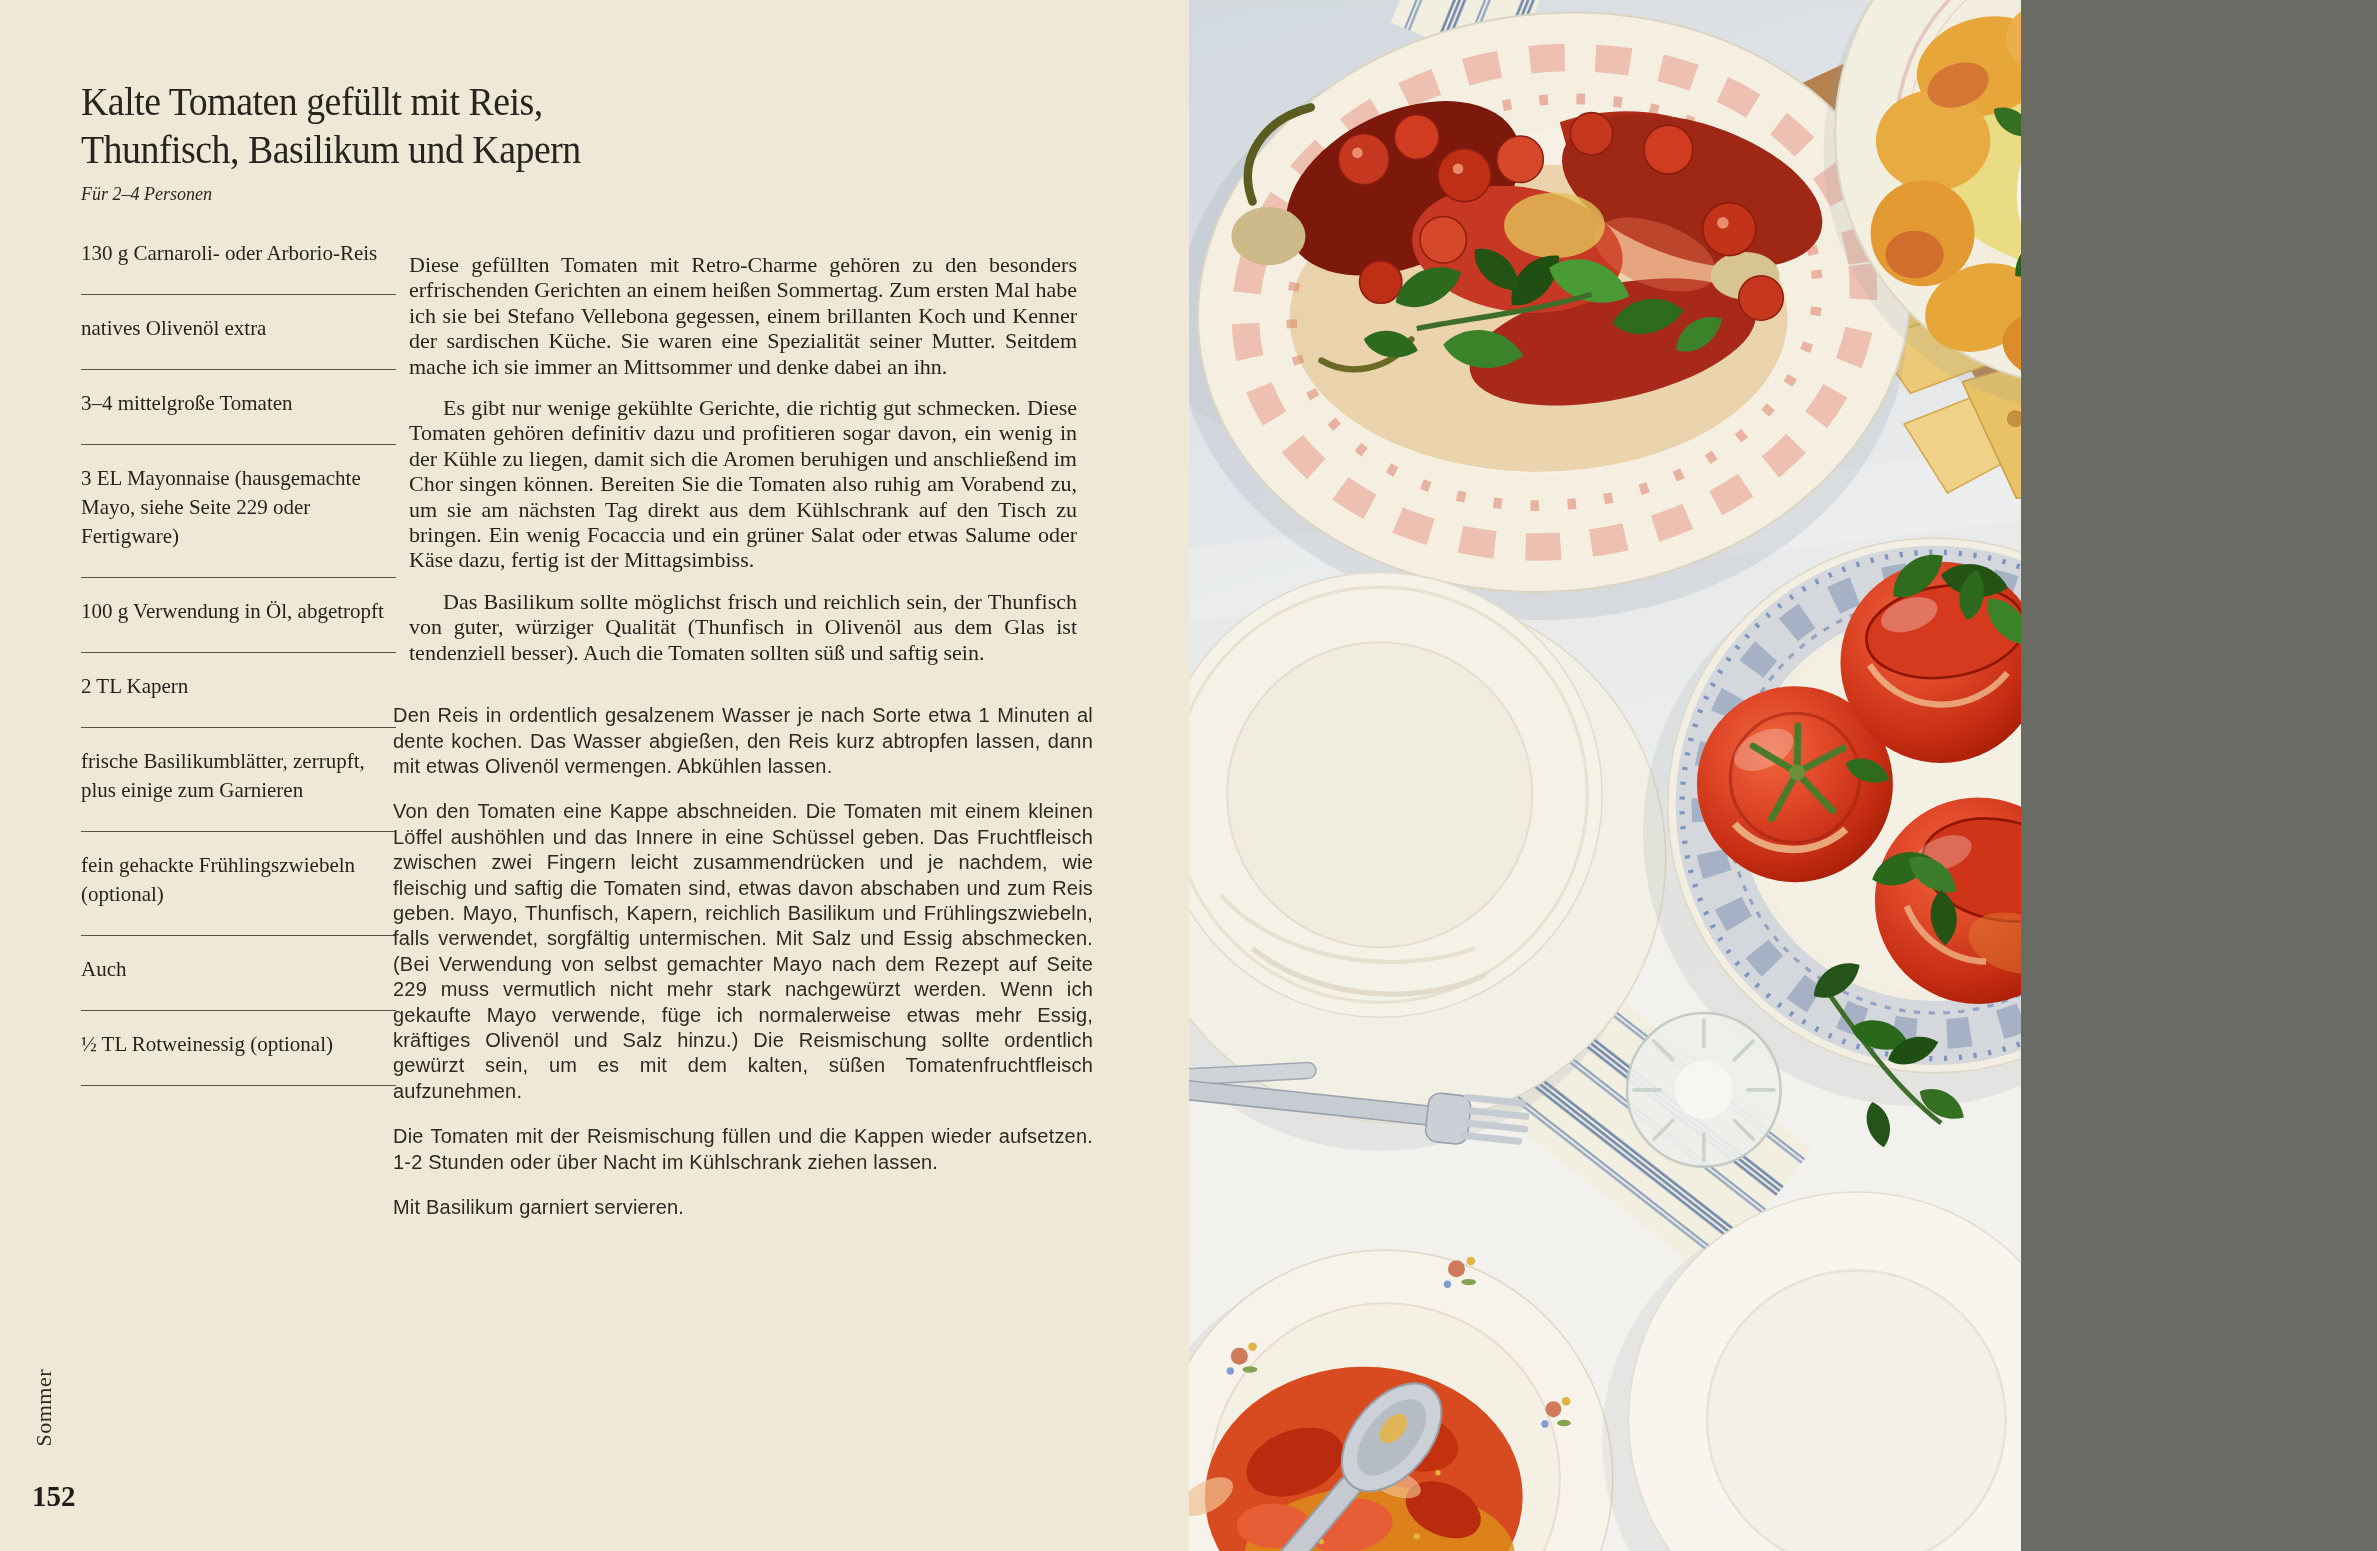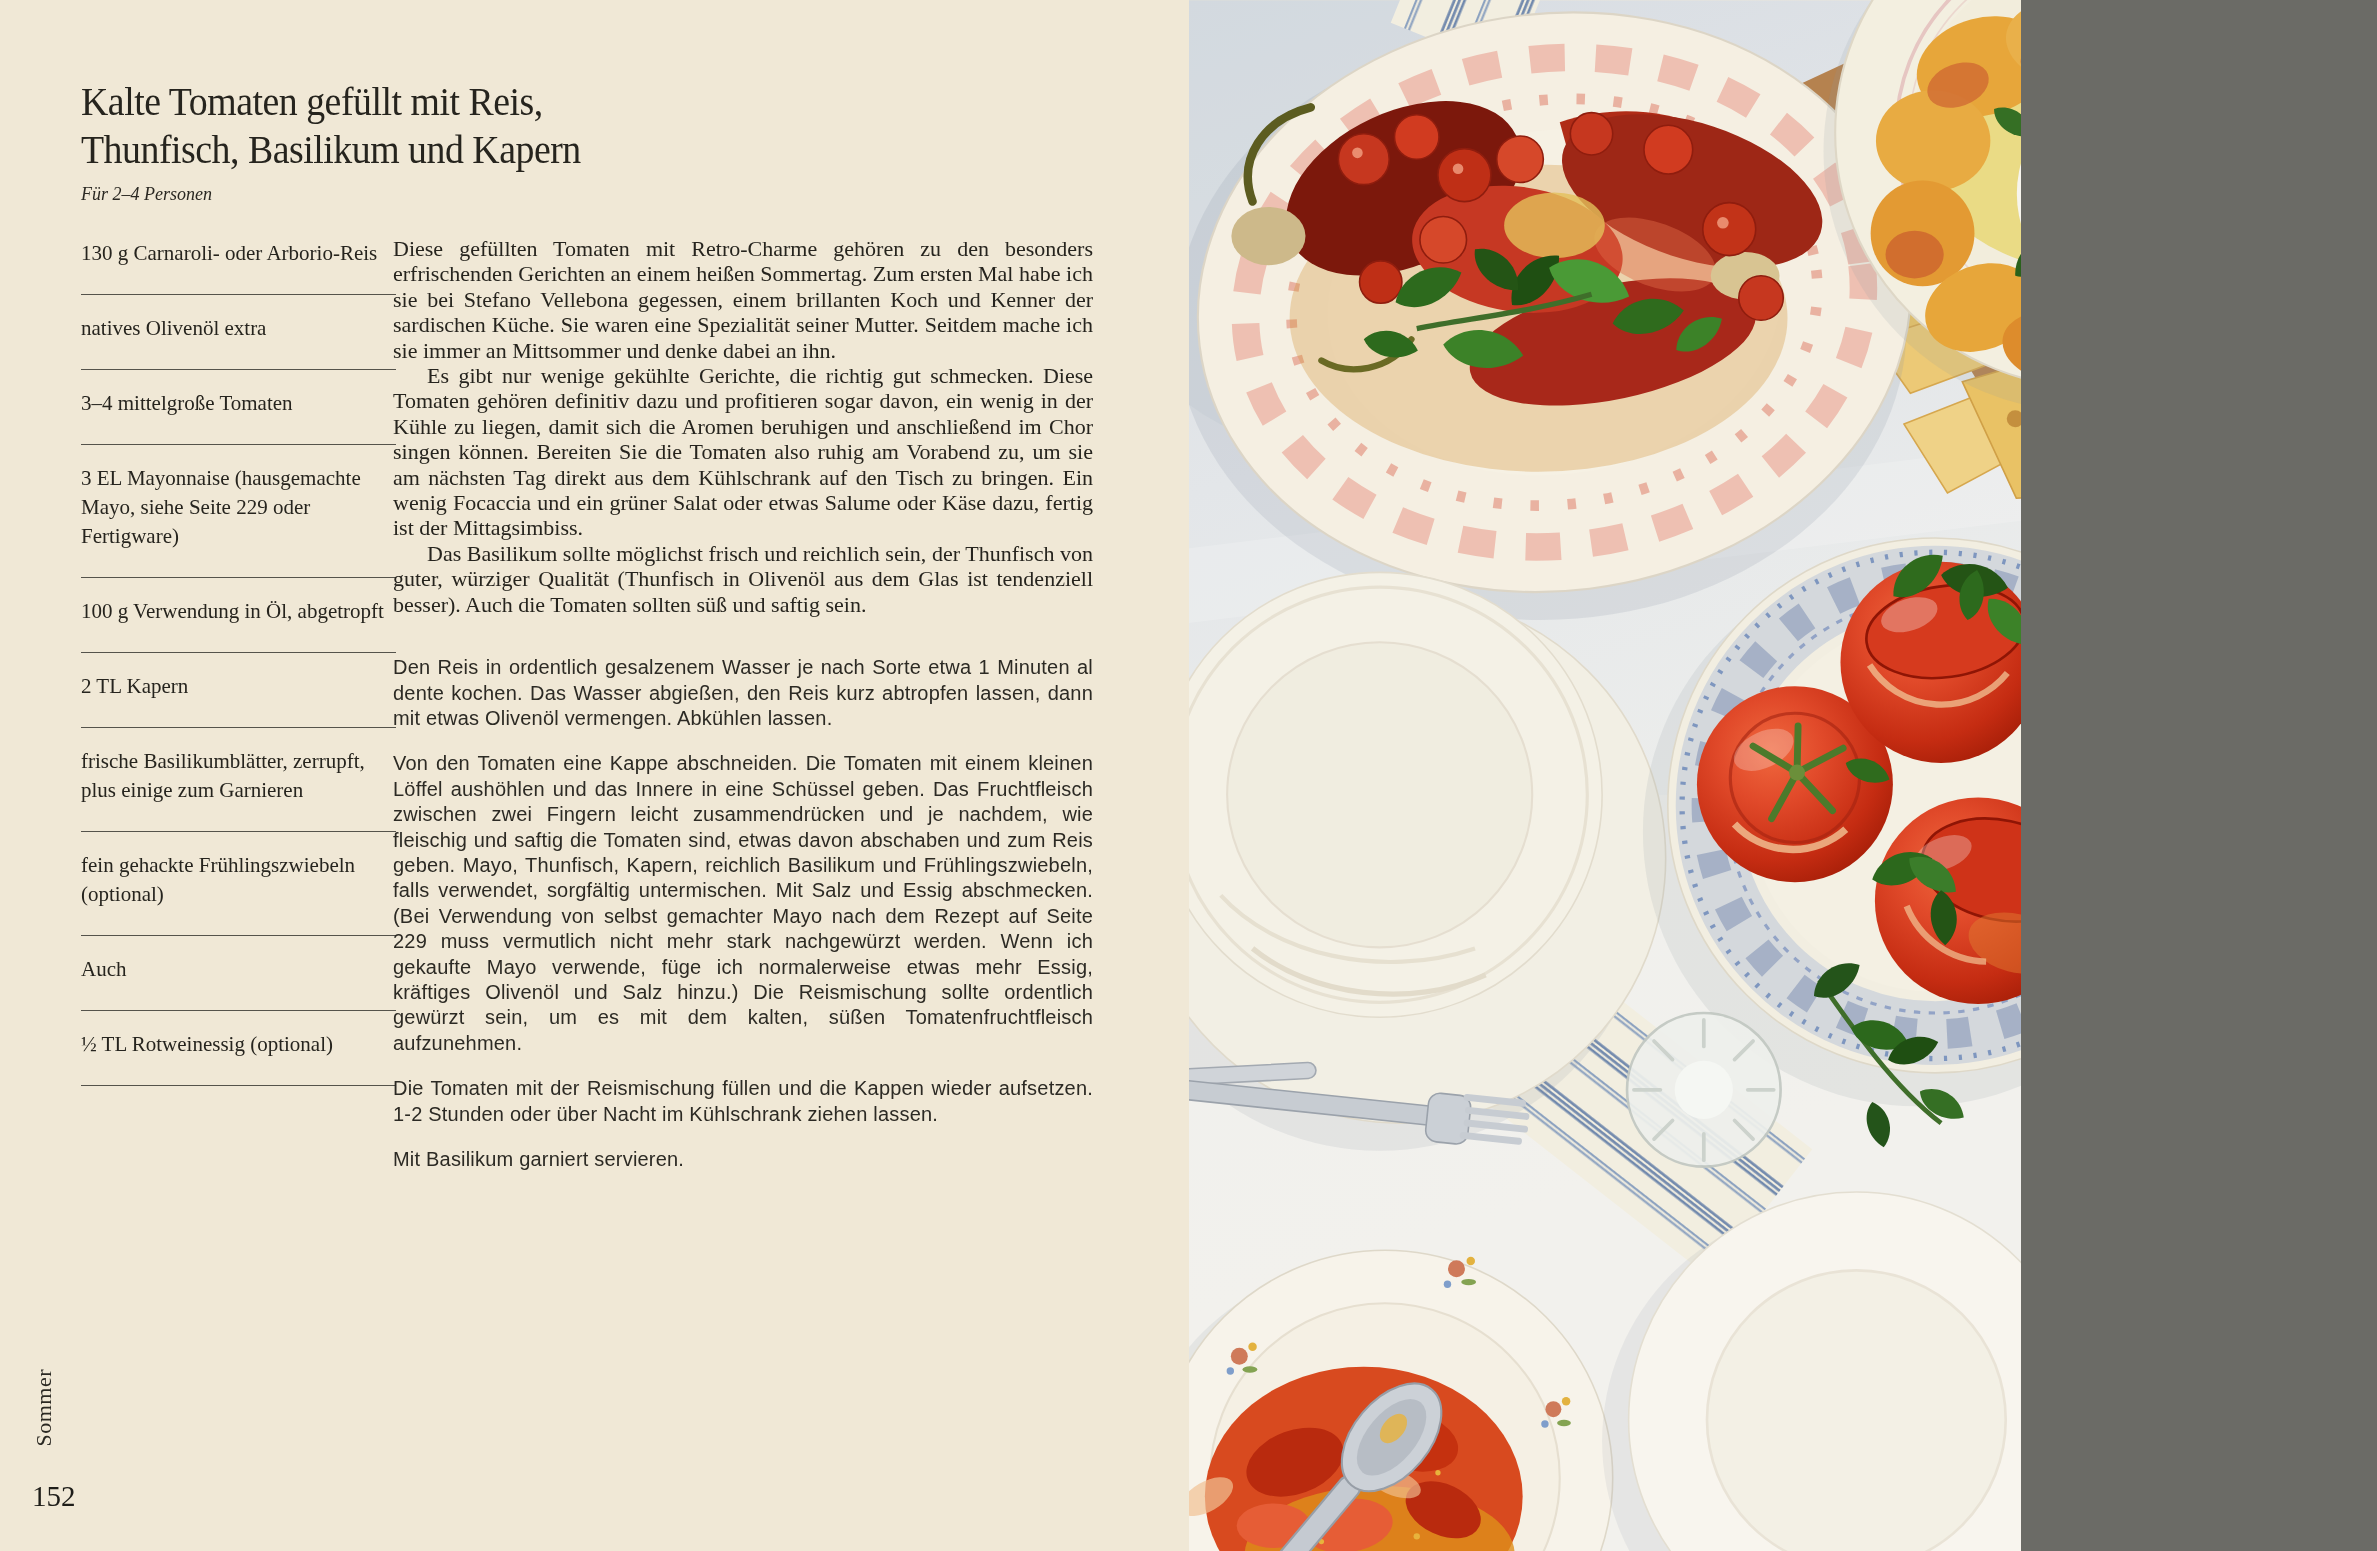--- a/index.html
+++ b/index.html
@@ -5,27 +5,27 @@
   html,body{margin:0;padding:0;background:#6b6b66;}
   .page{position:relative;width:2021px;height:1552px;background:#f0e8d6;overflow:hidden;
         font-family:"Liberation Serif", serif;color:#26241e;}
   .left-page{position:absolute;left:0;top:0;width:1189px;height:1552px;}
   .title{position:absolute;left:81px;top:78px;font-size:39px;line-height:48px;
          font-weight:400;letter-spacing:-0.5px;transform:scaleX(.97);transform-origin:left top;white-space:nowrap;}
   .serving{position:absolute;left:81px;top:184px;font-style:italic;font-size:18px;color:#2a2822;}
   .ingredients{position:absolute;left:81px;top:239px;width:315px;font-size:21px;line-height:29px;}
   .ingredients .ing{padding-bottom:26px;border-bottom:1.1px solid #55534b;margin-bottom:19px;}
   .bodycol{position:absolute;left:393px;top:236px;width:700px;}
-  .intro p{margin:0;font-size:22px;line-height:25.4px;text-align:justify;hyphens:auto;}
+  .intro p{margin:16px;font-size:22px;line-height:25.4px;text-align:justify;hyphens:auto;}
   .intro p.ind{text-indent:34px;}
   .steps{margin-top:38px;font-family:"Liberation Sans", sans-serif;color:#2c2a24;}
   .steps p{margin:0 0 20px 0;font-size:20px;line-height:25.4px;text-align:justify;hyphens:auto;letter-spacing:0.2px;}
   .sommer{position:absolute;left:31px;bottom:105px;writing-mode:vertical-rl;transform:rotate(180deg);
           font-size:22px;letter-spacing:0.5px;color:#2a2822;}
-  .pagenum{position:absolute;left:32px;top:1480px;font-size:29px;font-weight:normal;color:#1e1d19;text-align:right;}
+  .pagenum{position:absolute;left:32px;top:1480px;font-size:29px;font-weight:bold;color:#1e1d19;text-align:right;}
   .photo{position:absolute;left:1189px;top:0;width:1188px;height:1552px;}
   .photo svg{display:block;width:1188px;height:1552px;}
 </style>
 </head>
 <body>
 
 <div class="page">
 
   <div class="left-page">
 

